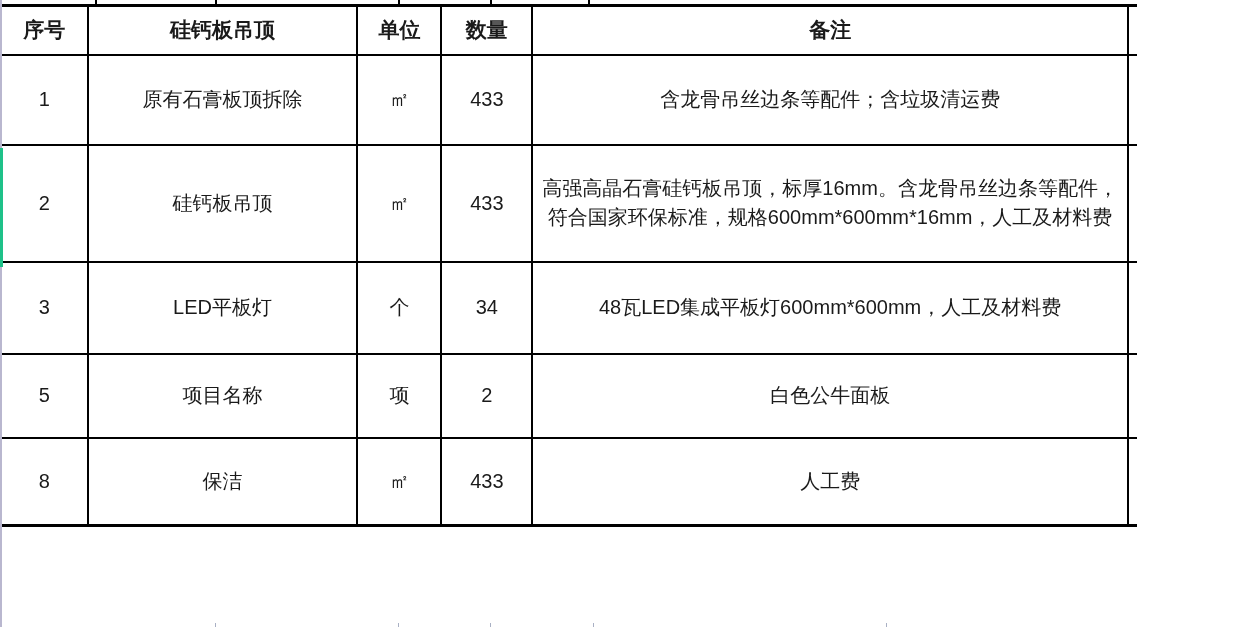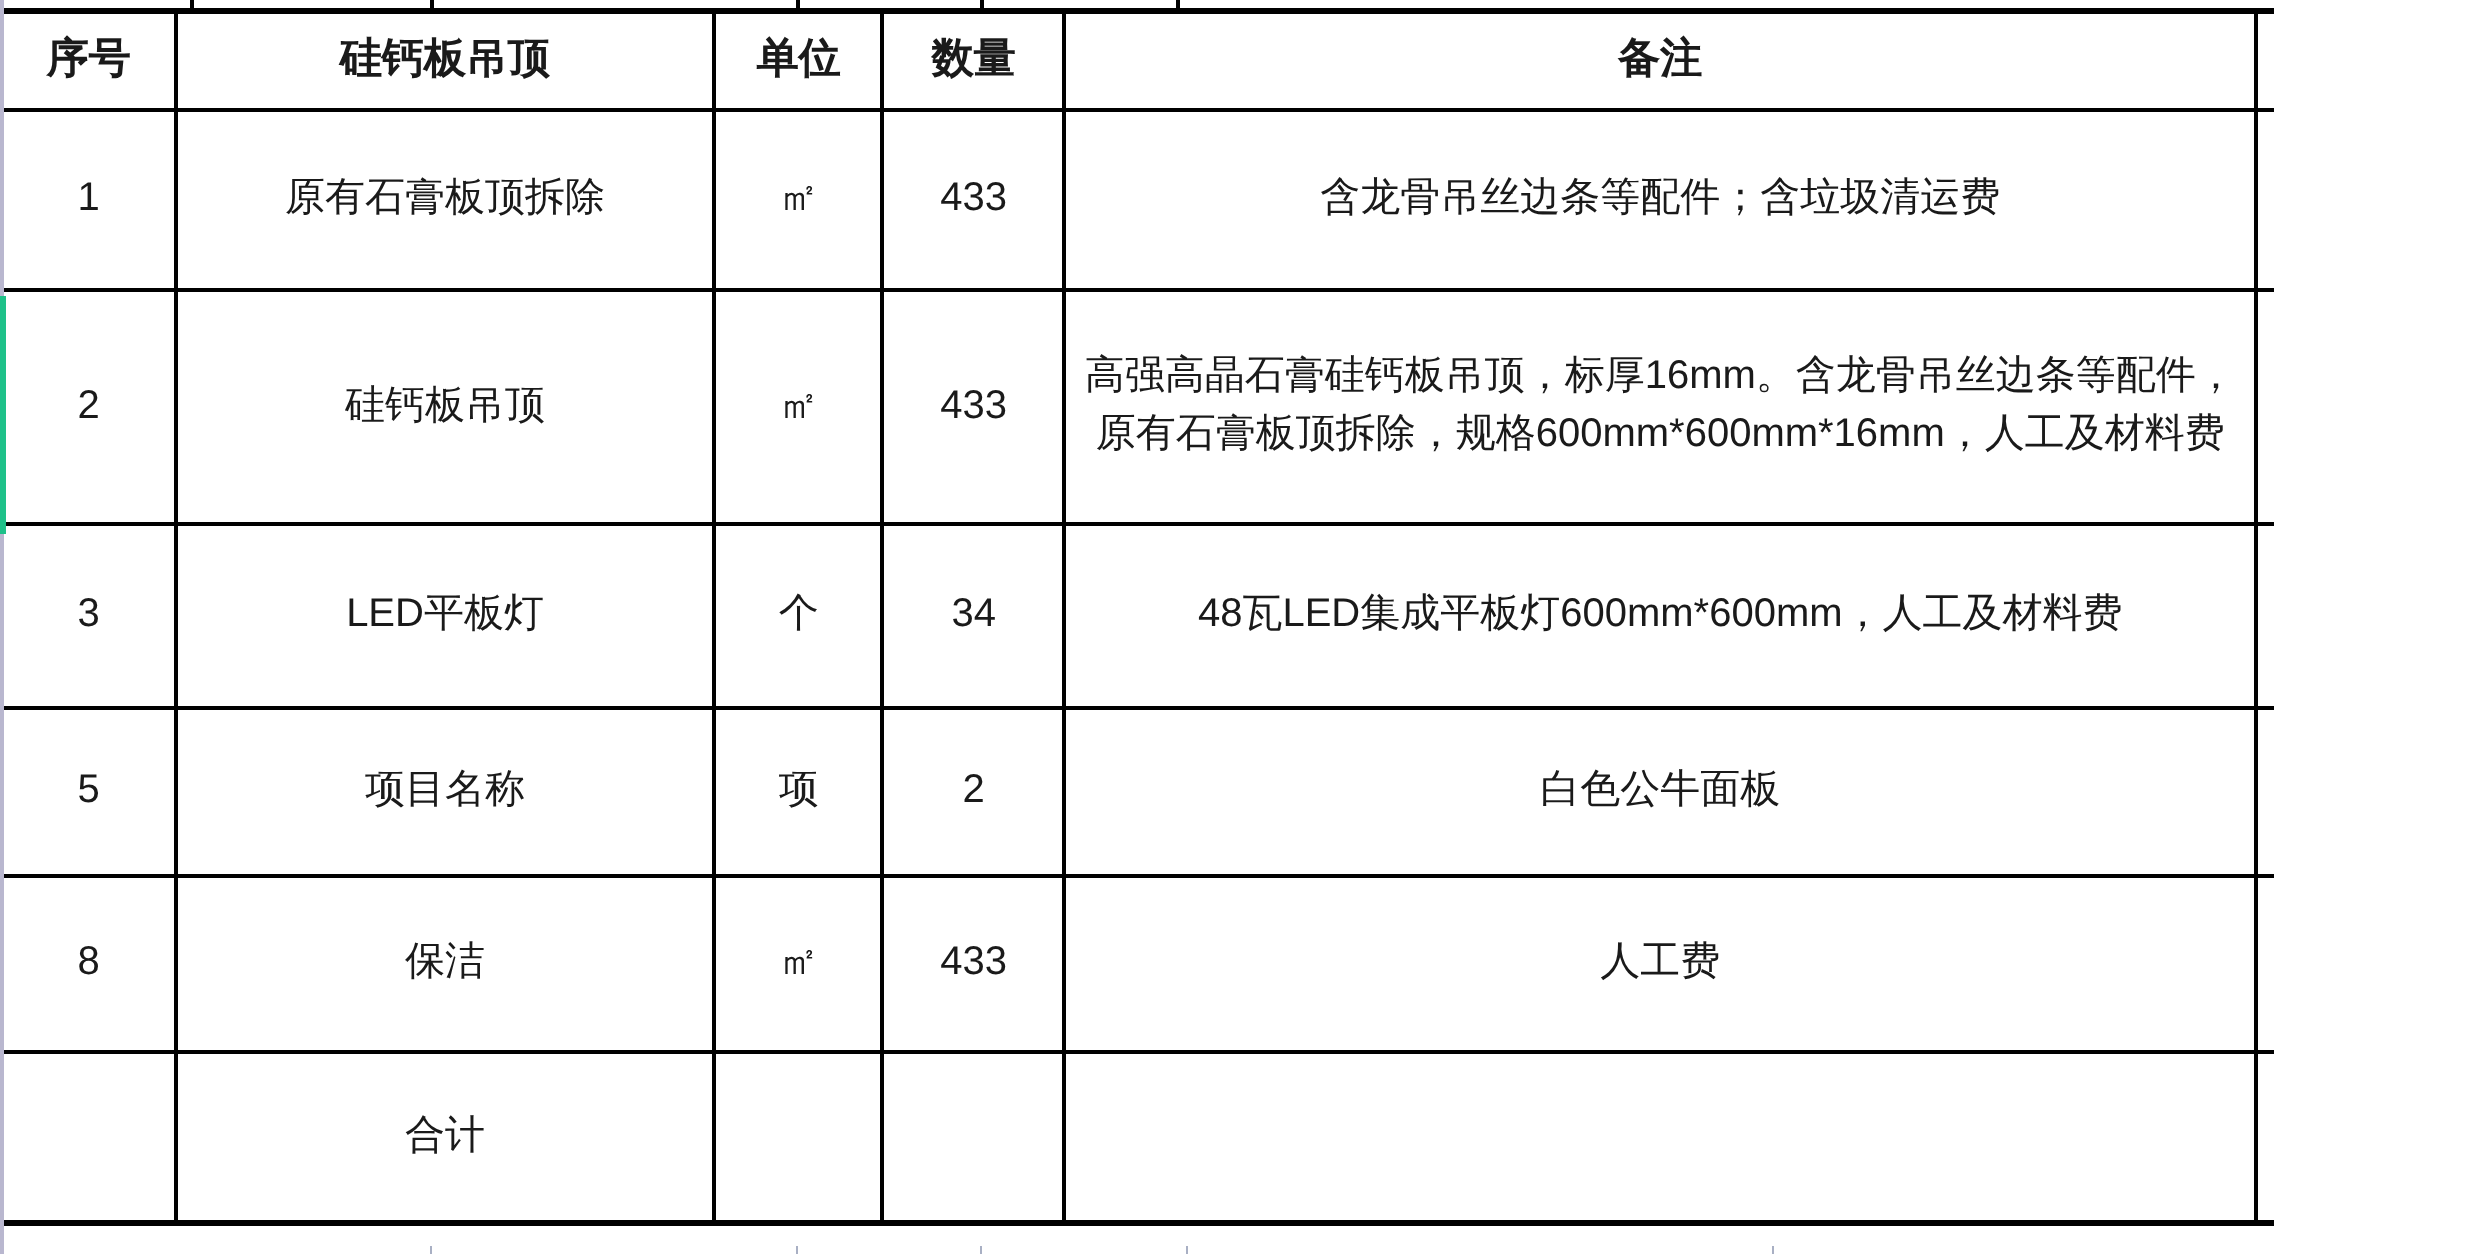--- a/index.html
+++ b/index.html
@@ -73,21 +73,21 @@
           <td>㎡</td>
           <td>433</td>
           <td>含龙骨吊丝边条等配件；含垃圾清运费</td>
           <td class="sliver"></td>
         </tr>
         <tr class="r1">
           <td>2</td>
           <td>硅钙板吊顶</td>
           <td>㎡</td>
           <td>433</td>
-          <td class="note-left">高强高晶石膏硅钙板吊顶，标厚16mm。含龙骨吊丝边条等配件，原有石膏板顶拆除，规格600mm*600mm*16mm，人工及材料费</td>
+          <td class="note-left">高强高晶石膏硅钙板吊顶，标厚16mm。含龙骨吊丝边条等配件，符合国家环保标准，规格600mm*600mm*16mm，人工及材料费</td>
           <td class="sliver"></td>
         </tr>
         <tr class="r2">
           <td>3</td>
           <td>LED平板灯</td>
           <td>个</td>
           <td>34</td>
           <td>48瓦LED集成平板灯600mm*600mm，人工及材料费</td>
           <td class="sliver"></td>
         </tr>
@@ -100,28 +100,20 @@
           <td class="sliver"></td>
         </tr>
         <tr class="r4">
           <td>8</td>
           <td>保洁</td>
           <td>㎡</td>
           <td>433</td>
           <td>人工费</td>
           <td class="sliver"></td>
         </tr>
-        <tr class="r5">
-          <td class="no-left"></td>
-          <td>合计</td>
-          <td></td>
-          <td></td>
-          <td></td>
-          <td class="sliver"></td>
-        </tr>
       </tbody>
   </table>
 
   <div style="position:absolute;left:0;top:623px;width:1245px;height:4px;background:#fff;">
     <div class="tick light" style="left:215px;top:0;height:4px;"></div>
     <div class="tick light" style="left:398px;top:0;height:4px;"></div>
     <div class="tick light" style="left:490px;top:0;height:4px;"></div>
     <div class="tick light" style="left:593px;top:0;height:4px;"></div>
     <div class="tick light" style="left:886px;top:0;height:4px;"></div>
     <div class="tick light" style="left:1238px;top:0;height:4px;"></div>

